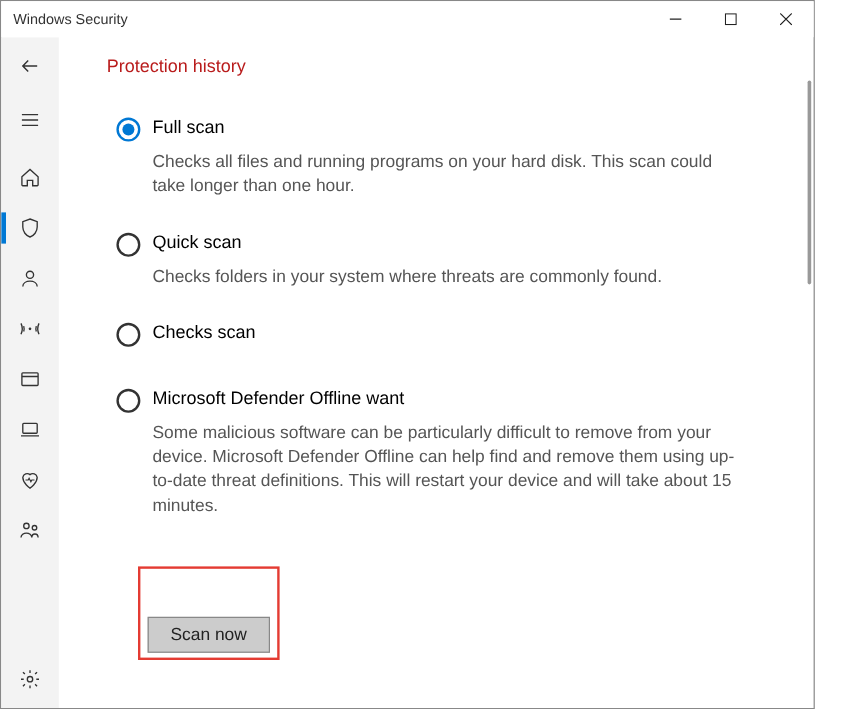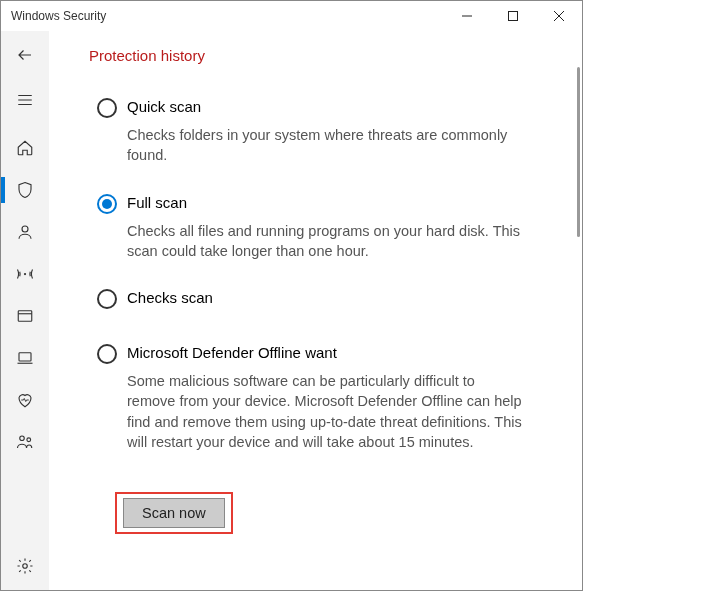--- a/index.html
+++ b/index.html
@@ -6,21 +6,21 @@
     body {
       font-family: "Segoe UI", Tahoma, sans-serif;
       background: #fff;
       width: 715px;
       height: 591px;
       overflow: hidden;
       font-size: 14px;
       color: #000;
     }
     .window {
-      width: 583px;
+      width: 679px;
       height: 591px;
       border: 1px solid #888;
       display: flex;
       flex-direction: column;
       background: #fff;
       position: relative;
     }
     .titlebar {
       height: 30px;
       display: flex;
@@ -137,20 +137,21 @@
     .scan-btn-wrap-outer { margin-top: 10px; }
     .scan-btn {
       background: #cccccc;
       border: 1px solid #888;
       padding: 6px 18px;
       font-size: 14.5px;
       font-family: inherit;
       color: #222;
       min-width: 96px;
       text-align: center;
+      margin-top: 36px;
     }
   </style>
 </head>
 <body>
 
 <div class="window">
   <div class="titlebar">
     <span class="title-text">Windows Security</span>
     <span class="title-spacer"></span>
     <div class="window-buttons">
@@ -243,31 +244,31 @@
         </div>
       </div>
     </div>
 
     <div class="main">
       <div class="scrollbar-track"></div>
       <a class="link">Protection history</a>
 
       <div class="options" id="options-container">
           <div class="option">
+            <span class="radio checked"></span>
+            <div class="option-body">
+              <div class="opt-title">Full scan</div>
+              <div class="opt-desc">Checks all files and running programs on your hard disk. This scan could take longer than one hour.</div>
+            </div>
+          </div>
+          <div class="option">
             <span class="radio"></span>
             <div class="option-body">
               <div class="opt-title">Quick scan</div>
               <div class="opt-desc">Checks folders in your system where threats are commonly found.</div>
-            </div>
-          </div>
-          <div class="option">
-            <span class="radio checked"></span>
-            <div class="option-body">
-              <div class="opt-title">Full scan</div>
-              <div class="opt-desc">Checks all files and running programs on your hard disk. This scan could take longer than one hour.</div>
             </div>
           </div>
           <div class="option">
             <span class="radio"></span>
             <div class="option-body">
               <div class="opt-title">Checks scan</div>
             </div>
           </div>
           <div class="option">
             <span class="radio"></span>

